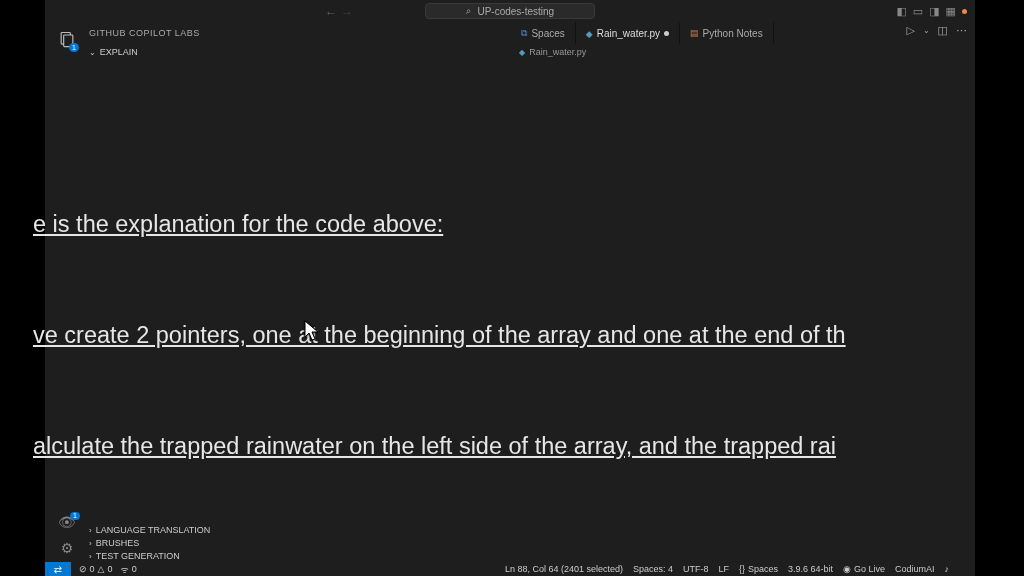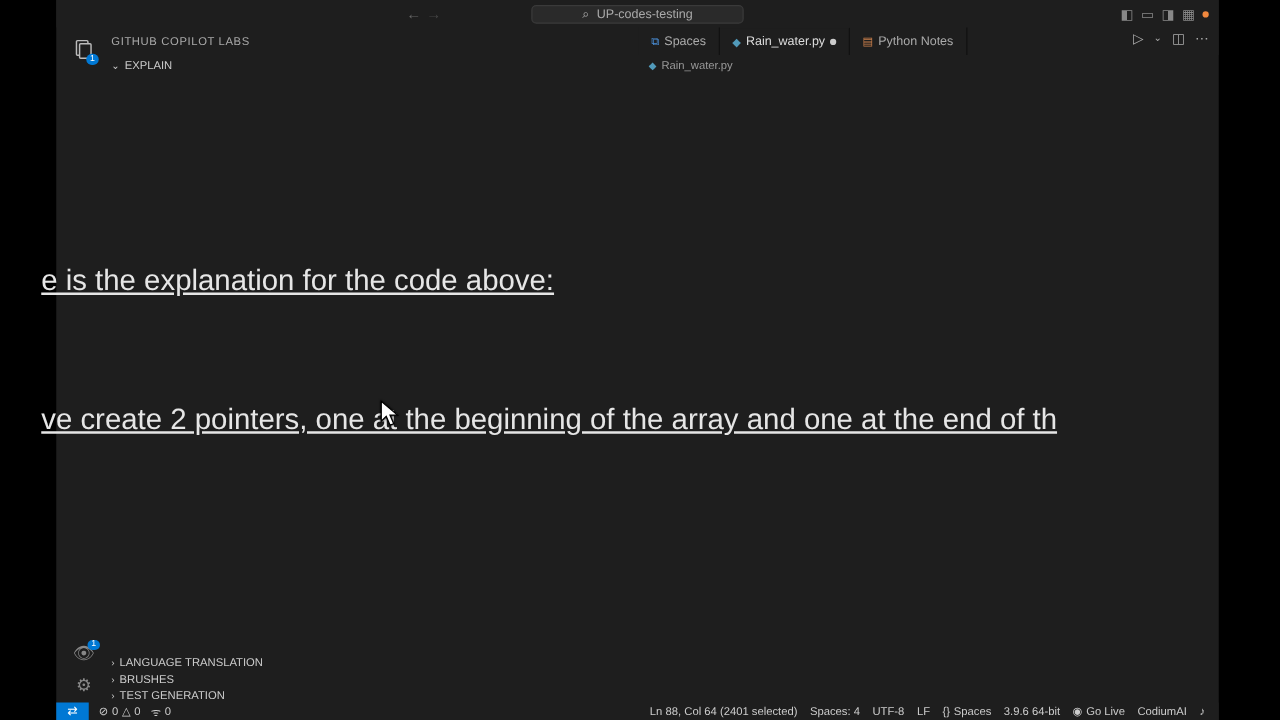--- a/index.html
+++ b/index.html
@@ -109,21 +109,21 @@
     color: #ccc;
   }
   .status-left { display: flex; align-items: center; gap: 8px; }
   .remote {
     background: #0078d4; width: 26px; height: 14px;
     display: flex; align-items: center; justify-content: center;
     color: #fff; font-size: 10px;
   }
   .status-right {
     margin-left: auto; display: flex; gap: 10px;
-    padding-right: 11px; align-items: center;
+    padding-right: 26px; align-items: center;
   }
   .status-item { display: flex; gap: 3px; align-items: center; }
   
   .explain-overlay {
     position: absolute; left: 0; top: 132px;
     width: 980px; color: #e6e6e6;
     font-family: -apple-system, "Segoe UI", sans-serif;
     font-size: 23.5px; line-height: 37px;
     white-space: pre; overflow: hidden;
     font-weight: 400;
@@ -256,20 +256,21 @@
       </span>
       <span>CodiumAI</span>
       <span>♪</span>
     </div>
   </div>
 </div>
 
 <div class="explain-overlay">
   <span class="line clip1">e is the explanation for the code above:</span>
   <span class="line clip1">ve create 2 pointers, one at the beginning of the array and one at the end of th</span>
+  <span class="line clip1">alculate the trapped rainwater on the left side of the array, and the trapped rai</span>
   
   <span class="line clip1"></span>
   
   
   
 </div>
 
 <div class="cursor">
   <svg viewBox="0 0 20 24" width="20" height="24">
     <path d="M2 2 L2 18 L6 14 L9 21 L12 20 L9 13 L15 13 Z" fill="#fff" stroke="#000" stroke-width="1"></path>

